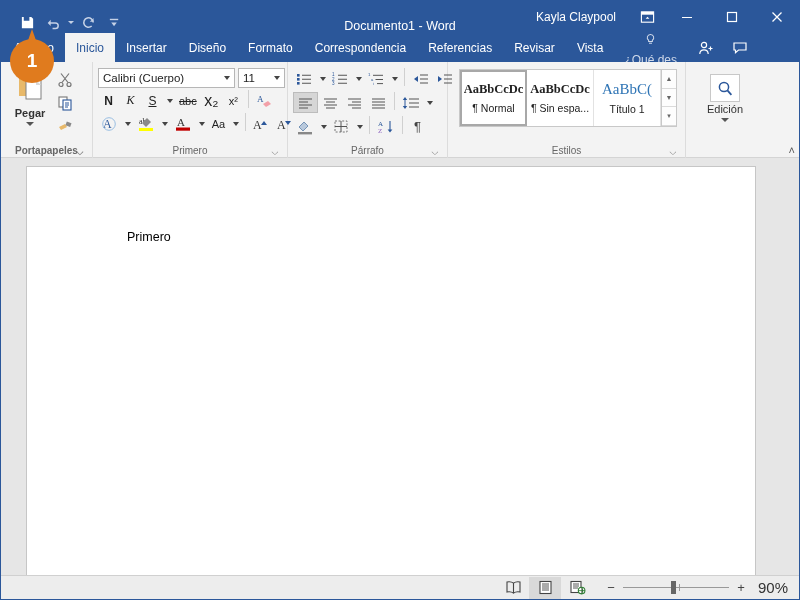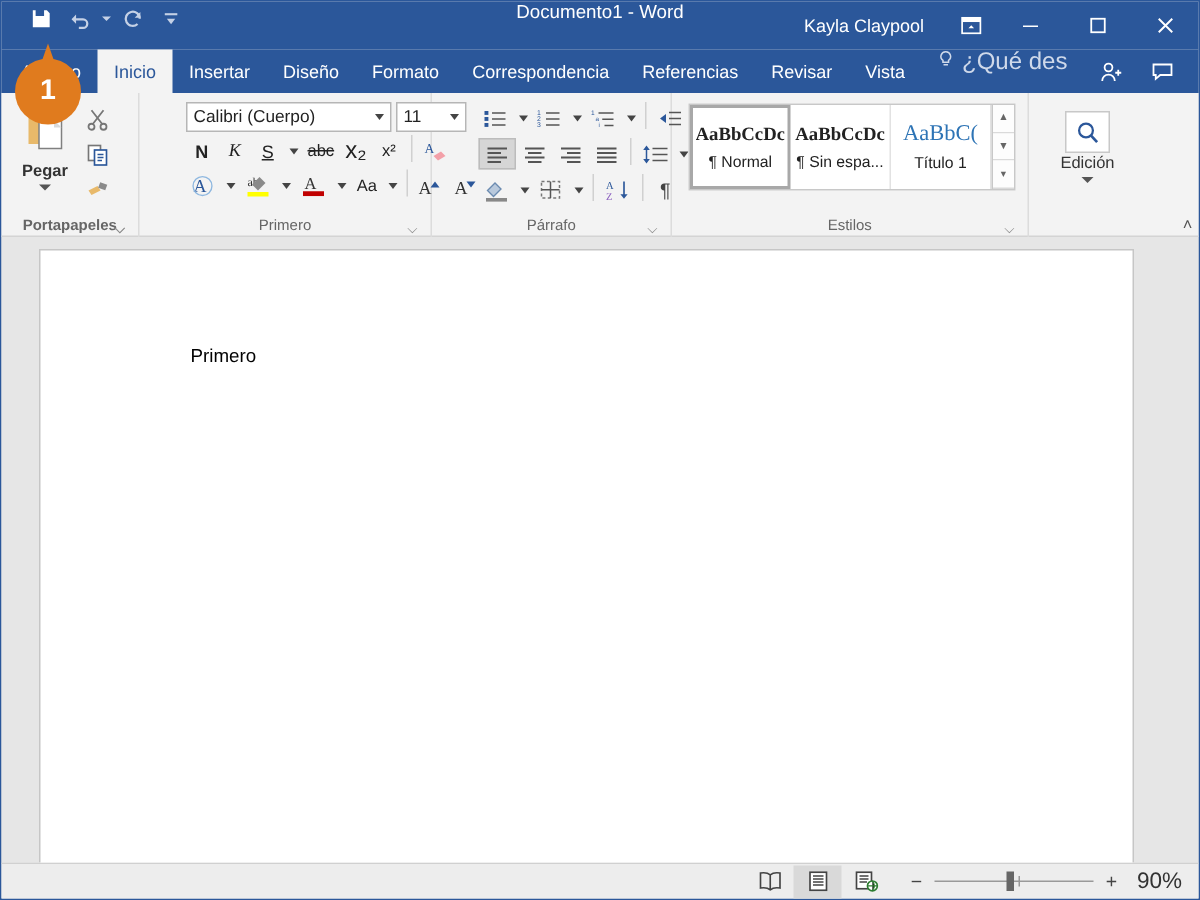--- a/index.html
+++ b/index.html
@@ -14,21 +14,21 @@
     width: 800px; height: 600px;
     position: relative;
     border: 1px solid #2b579a;
     background: #e6e6e6;
     display: flex; flex-direction: column;
   }
 
   
   .titlebar {
     height: 32px; background: #2b579a;
-    display: flex; align-items: flex-start;
+    display: flex; align-items: flex-end;
     position: relative; flex: none;
     color: #ffffff;
   }
   .qat { display: flex; align-items: center; gap: 2px; padding-left: 14px; }
   .qat-btn {
     width: 24px; height: 22px;
     display: flex; align-items: center; justify-content: center;
     color: #dfe6f1;
   }
   .qat-btn.bright { color: #ffffff; }
@@ -65,22 +65,22 @@
   .tab {
     height: 29px; padding: 0 11px;
     display: flex; align-items: center;
     font-size: 12px; color: #ffffff; white-space: nowrap;
   }
   .tab.file { color: #ffffff; }
   .tab.active {
     background: #f3f3f3; color: #2b579a;
   }
   .tell-me {
-    display: flex; gap: 4px;
-    padding: 0 10px; height: 29px; font-size: 16px; color: #cfd9ea;
+    display: flex; align-items: center; gap: 4px;
+    padding: 0 10px; height: 29px; font-size: 12px; color: #cfd9ea; flex-direction: column;
   }
   .tab-icons { display: flex; align-items: center; margin-left: 2px; }
   .tab-icon { width: 34px; height: 29px; display: flex; align-items: center; justify-content: center; color: #ffffff; }
 
   
   .ribbon {
     height: 96px; background: #f3f3f3;
     border-bottom: 1px solid #d4d4d4;
     display: flex; flex: none; position: relative;
   }
@@ -111,21 +111,21 @@
     width: 0; height: 0; margin-top: 3px;
     border-left: 4px solid transparent; border-right: 4px solid transparent;
     border-top: 4px solid #555;
   }
   .clip-small { display: flex; flex-direction: column; gap: 2px; padding-top: 4px; }
   .icon-btn {
     width: 22px; height: 21px; display: flex; align-items: center; justify-content: center;
   }
 
   
-  .row { display: flex; gap: 1px; margin-left: 26px; }
+  .row { display: flex; gap: 1px; }
   .combo {
     height: 20px; background: #ffffff; border: 1px solid #b6b6b6;
     display: flex; align-items: center; font-size: 11.5px; color: #222;
     padding-left: 4px;
   }
   .combo .cv { flex: 1; white-space: nowrap; overflow: hidden; }
   .combo .arrow {
     width: 14px; display: flex; align-items: center; justify-content: center;
   }
   .arrow-dn {

